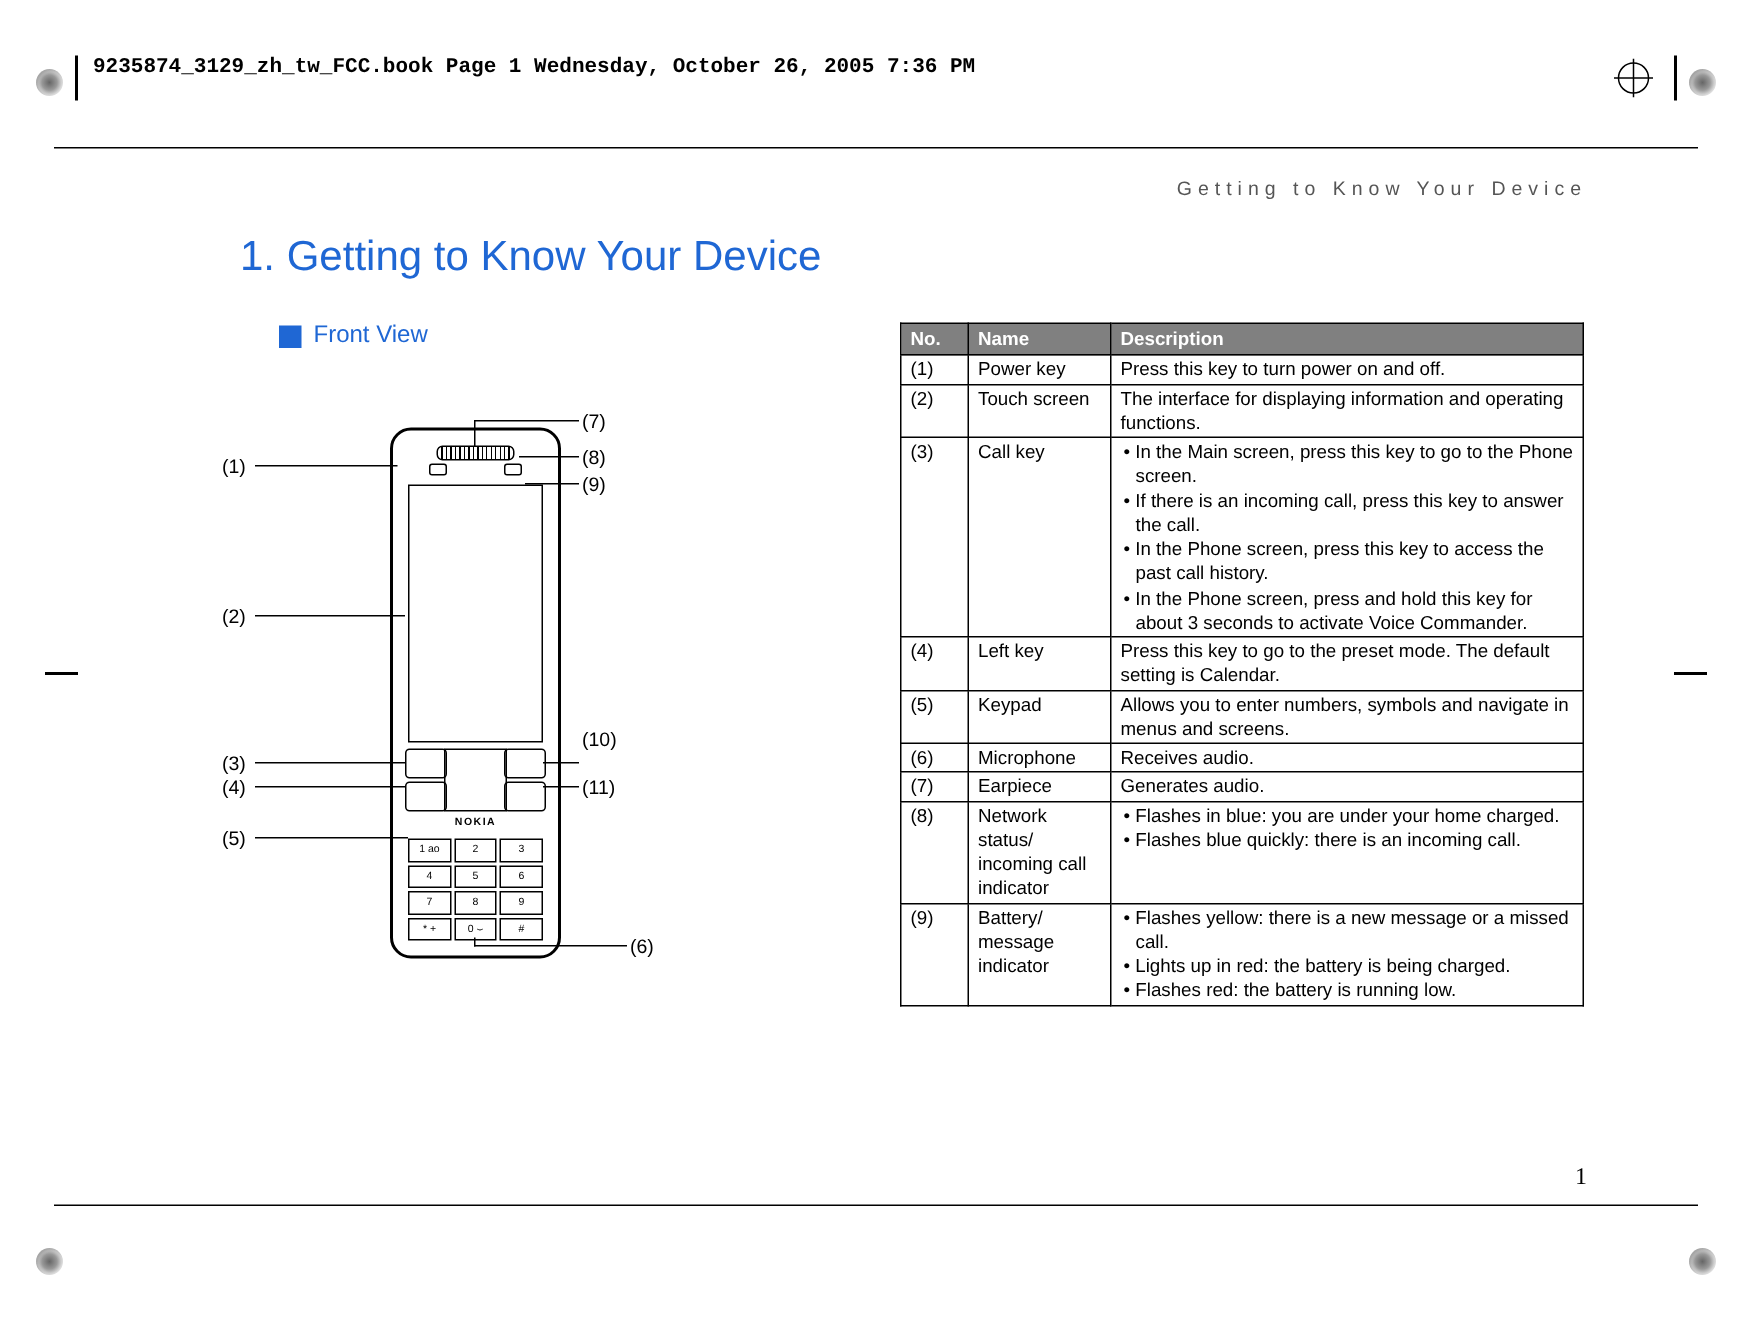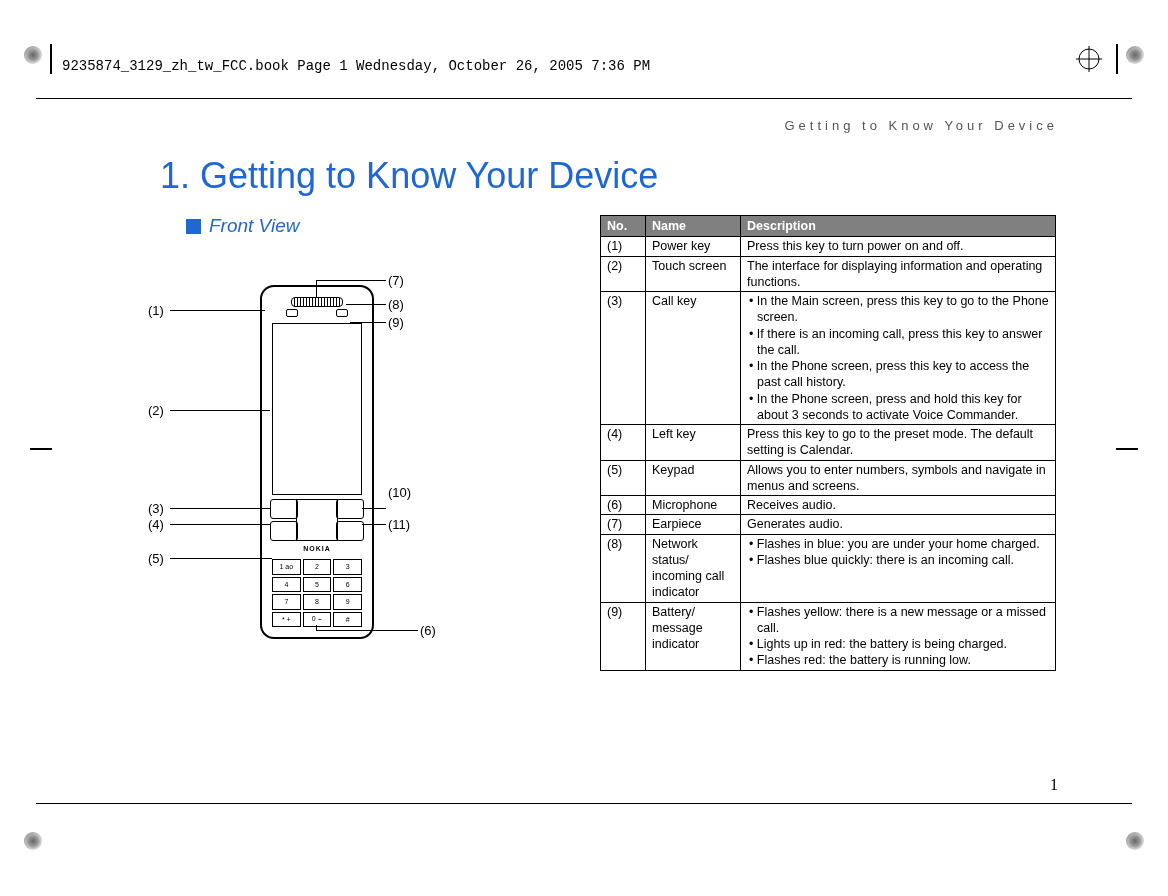--- a/index.html
+++ b/index.html
@@ -19,26 +19,27 @@
     border-radius: 50%;
     background: radial-gradient(circle, #666 0%, #999 40%, #ccc 60%, #fff 80%);
     box-shadow: inset 1px 1px 2px rgba(0,0,0,0.3);
   }
   .crop-corner.tl { top: 46px; left: 24px; }
   .crop-corner.tr { top: 46px; right: 24px; }
   .crop-corner.bl { bottom: 46px; left: 24px; }
   .crop-corner.br { bottom: 46px; right: 24px; }
   .crop-bar-top {
     position: absolute;
-    top: 52px;
+    top: 37px;
     left: 50px;
     right: 50px;
     height: 22px;
     display: flex;
-    align-items: flex-end;
+    align-items: flex-start;
+    font-weight: bold;
   }
   .crop-bar-top .bar-left {
     flex: 0 0 auto;
     width: 2px;
     height: 30px;
     background: #000;
     margin-right: 10px;
   }
   .crop-bar-top .header-text {
     font-family: "Courier New", monospace;
@@ -82,43 +83,42 @@
     font-size: 13px;
     letter-spacing: 4px;
     color: #555;
     font-family: Arial, Helvetica, sans-serif;
     text-align: center;
   }
   .chapter-title {
     position: absolute;
     top: 45px;
     left: 30px;
-    font-size: 36px;
+    font-size: 28px;
     color: #1f67d4;
     font-weight: 400;
     text-align: center;
   }
   .section-row {
     position: absolute;
     top: 105px;
     left: 56px;
     display: flex;
     align-items: center;
     gap: 8px;
   }
   .section-square {
     width: 15px;
     height: 15px;
     background: #1f67d4;
   }
   .section-title {
-    font-size: 19px;
+    font-size: 16px;
     color: #1f67d4;
     font-weight: 400;
-    font-style: italic;
   }
   
   .phone-diagram {
     position: absolute;
     top: 145px;
     left: 0;
     width: 360px;
     height: 430px;
   }
   .phone-body {

